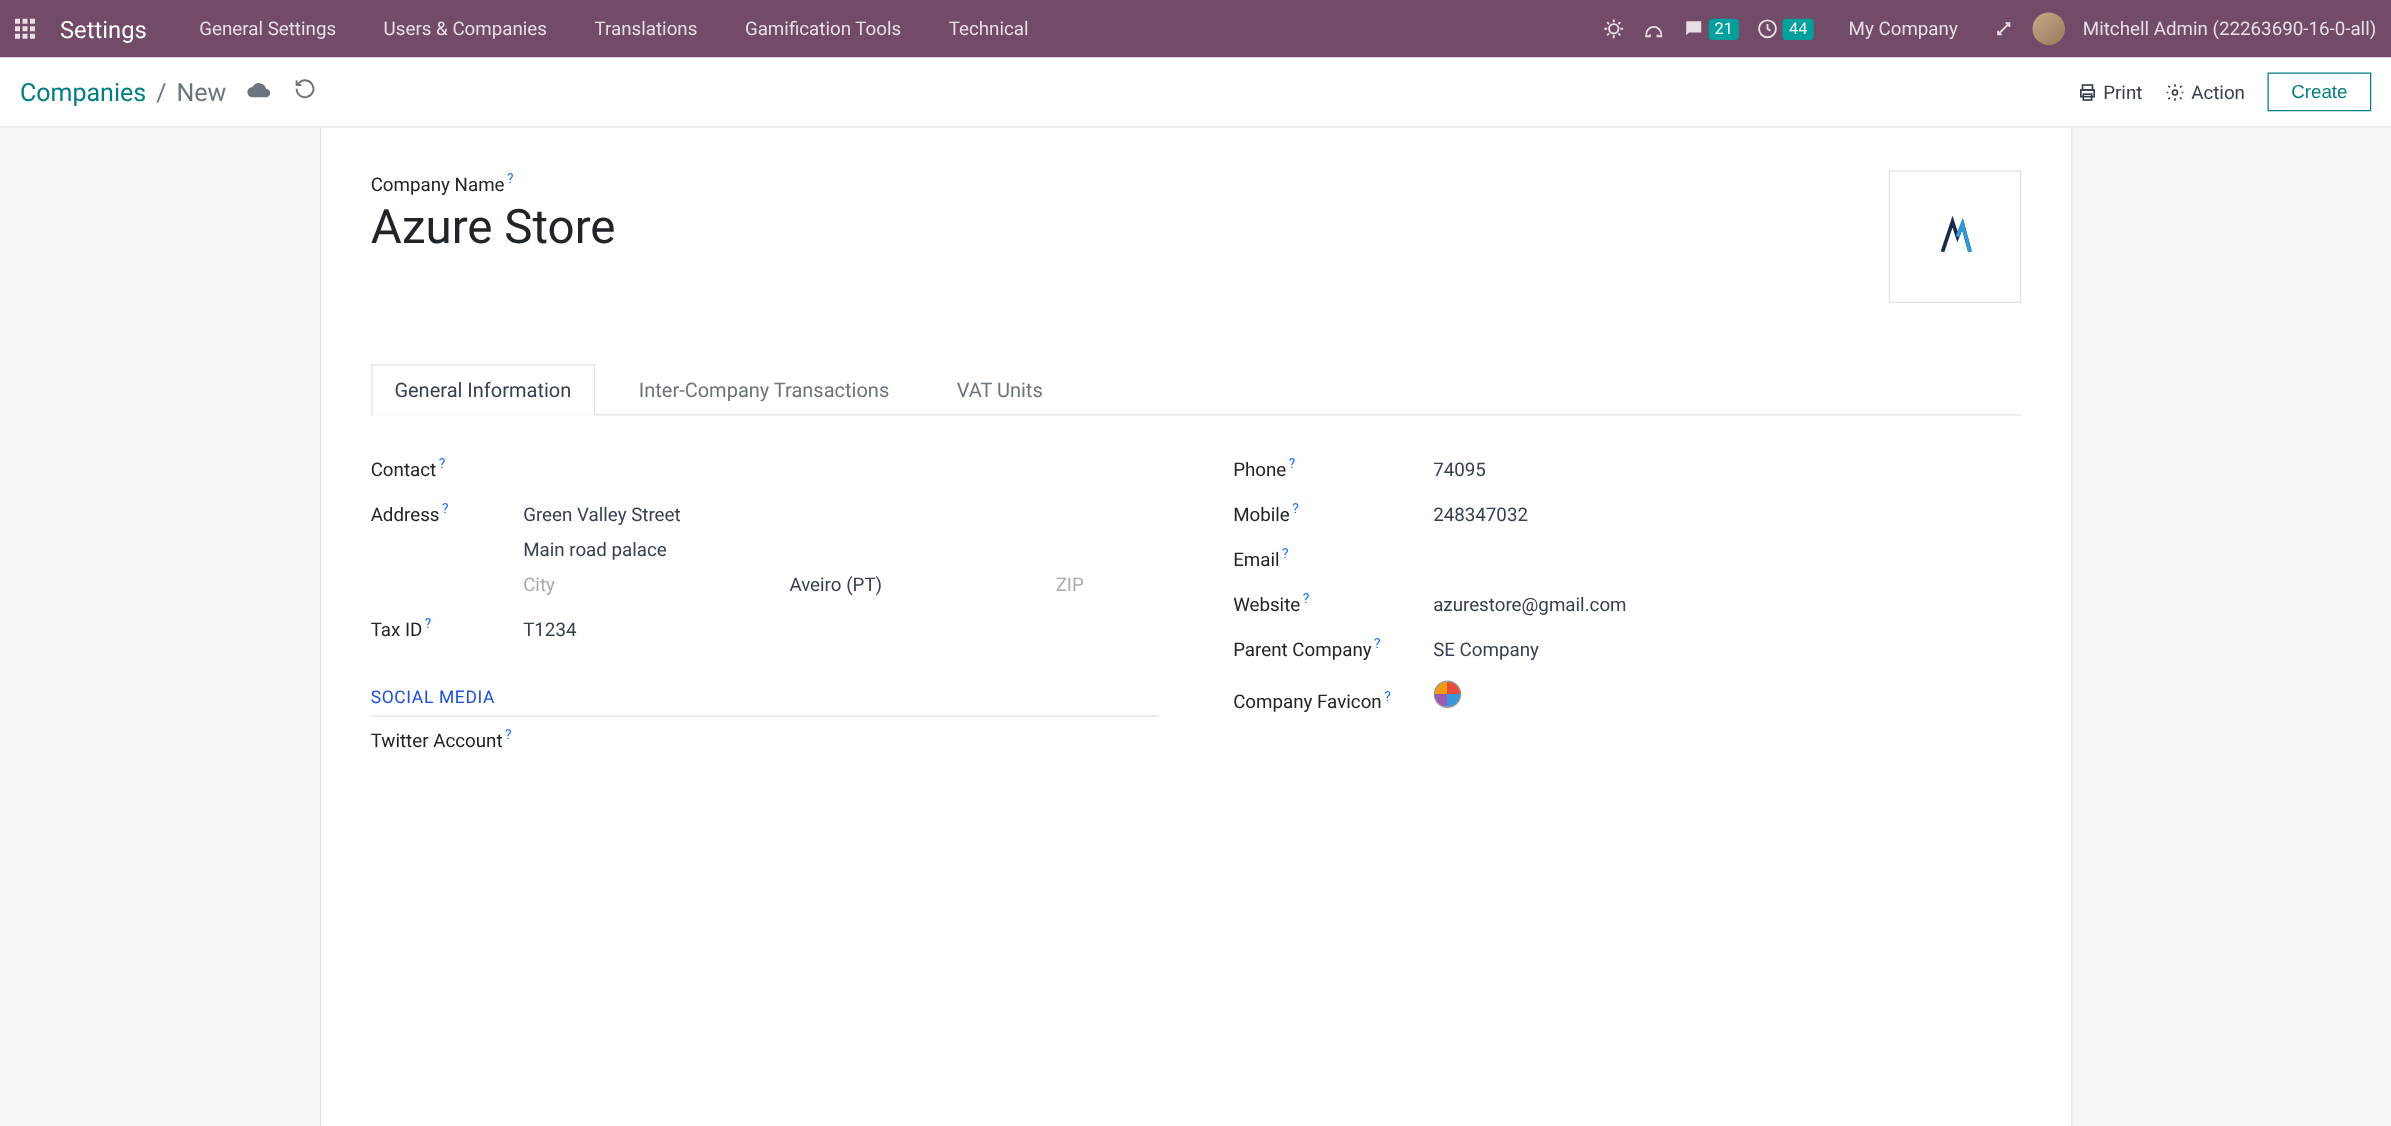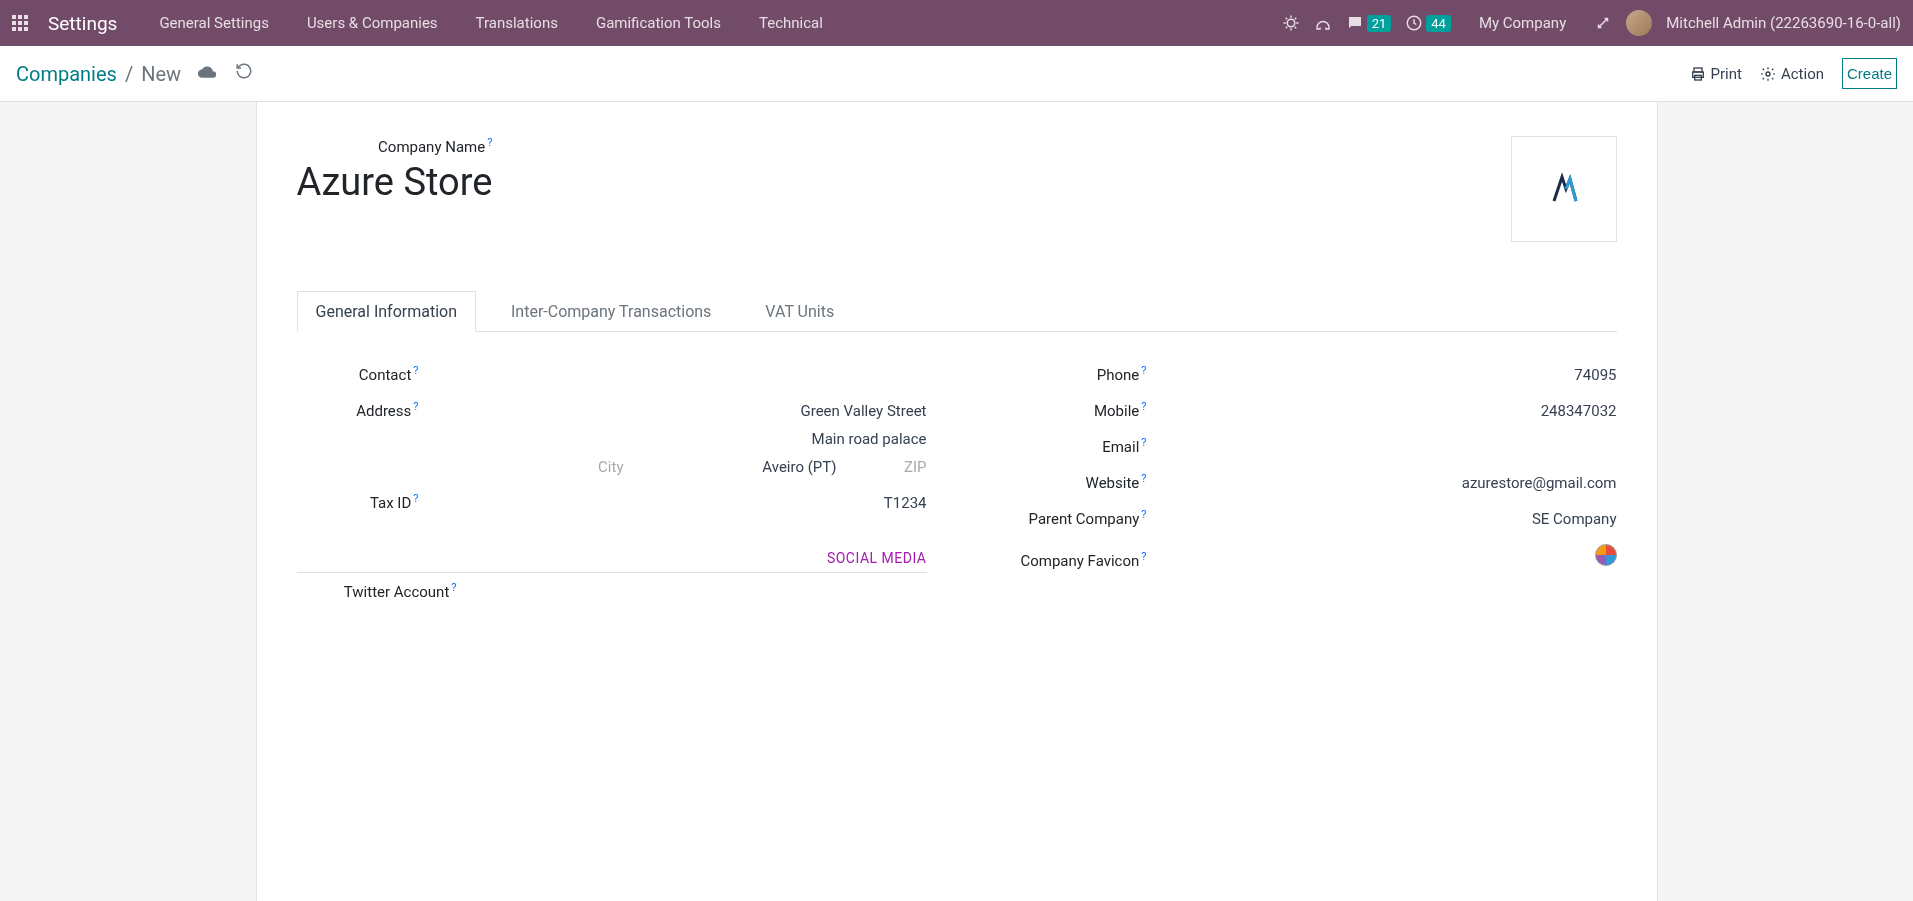--- a/index.html
+++ b/index.html
@@ -16,22 +16,22 @@
 .avatar { width: 26px; height: 26px; border-radius: 50%; background: linear-gradient(135deg, #c9a88a, #9b7a5a); display: inline-block; }
 .subbar { background: #fff; height: 56px; display: flex; align-items: center; padding: 0 16px; border-bottom: 1px solid #dee2e6; }
 .breadcrumb { display: flex; align-items: center; gap: 8px; font-size: 20px; }
 .breadcrumb .link { color: #017e84; cursor: pointer; }
 .breadcrumb .sep { color: #6c757d; }
 .breadcrumb .current { color: #6c757d; }
 .subbar-icons { display: flex; gap: 18px; margin-left: 16px; color: #6c757d; }
 .subbar-icons span { cursor: pointer; }
 .subbar-right { margin-left: auto; display: flex; align-items: center; gap: 18px; }
 .action-btn { display: flex; align-items: center; gap: 5px; cursor: pointer; color: #374151; font-size: 15px; }
-.create-btn { border: 1px solid #017e84; color: #017e84; padding: 6px 4px; font-size: 15px; cursor: pointer; background: #fff; }
-.scroll-area { height: calc(901px - 46px - 56px); overflow-y: scroll; text-align: right; }
+.create-btn { border: 1px solid #017e84; color: #017e84; padding: 6px 18px; font-size: 15px; cursor: pointer; background: #fff; }
+.scroll-area { height: calc(901px - 46px - 56px); overflow-y: scroll; }
 .scroll-area::-webkit-scrollbar { width: 17px; }
 .scroll-area::-webkit-scrollbar-track { background: #f1f1f1; }
 .scroll-area::-webkit-scrollbar-thumb { background: #c1c1c1; }
 .form-sheet { max-width: 1402px; margin: 0 auto; background: #fff; border: 1px solid #dee2e6; border-top: none; padding: 34px 40px 40px 40px; min-height: 900px; }
 .title-row { display: flex; justify-content: space-between; }
 .title-block {}
 .title-label { font-size: 15px; color: #212529; position: relative; }
 .help-q { color: #0d6efd; font-size: 11px; vertical-align: super; margin-left: 2px; cursor: help; }
 .title-value { font-size: 38px; color: #212529; margin-top: 4px; }
 .logo-box { width: 106px; height: 106px; border: 1px solid #dee2e6; display: flex; align-items: center; justify-content: center; cursor: pointer; }
@@ -43,21 +43,21 @@
 .field-row { display: flex; align-items: baseline; padding: 8px 0; font-size: 15px; }
 .field-label { width: 122px; flex-shrink: 0; color: #212529; }
 .field-value { flex: 1; padding-left: 0; }
 .field-value input, .field-value .val { border: none; font-size: 15px; color: #374151; background: transparent; width: 100%; }
 .placeholder { color: #aaa; }
 .address-block { flex: 1; display: flex; flex-direction: column; gap: 10px; }
 .address-inline { display: flex; gap: 8px; }
 .address-inline > * { flex: 1; }
 .highlight-box { border: 4px solid #e11; padding: 4px 0; margin-left: -22px; padding-left: 18px; width: 340px; }
 .highlight-box .field-row { padding: 6px 0; }
-.section-head { font-size: 14px; color: #a21caf; letter-spacing: 0.5px; border-bottom: 1px solid #dee2e6; padding-bottom: 6px; margin-top: 30px; }
+.section-head { font-size: 14px; color: #1d4ed8; letter-spacing: 0.5px; border-bottom: 1px solid #dee2e6; padding-bottom: 6px; margin-top: 30px; }
 .favicon-img { width: 22px; height: 22px; border: 1px solid #999; background: conic-gradient(#e74c3c 0 25%, #3498db 0 50%, #9b59b6 0 75%, #f39c12 0 100%); border-radius: 50%; display: inline-block; }
 </style>
 </head>
 <body>
 
 <div class="topbar">
   <div class="topbar-left">
     <div class="apps-icon">
         <span></span>
         <span></span>

